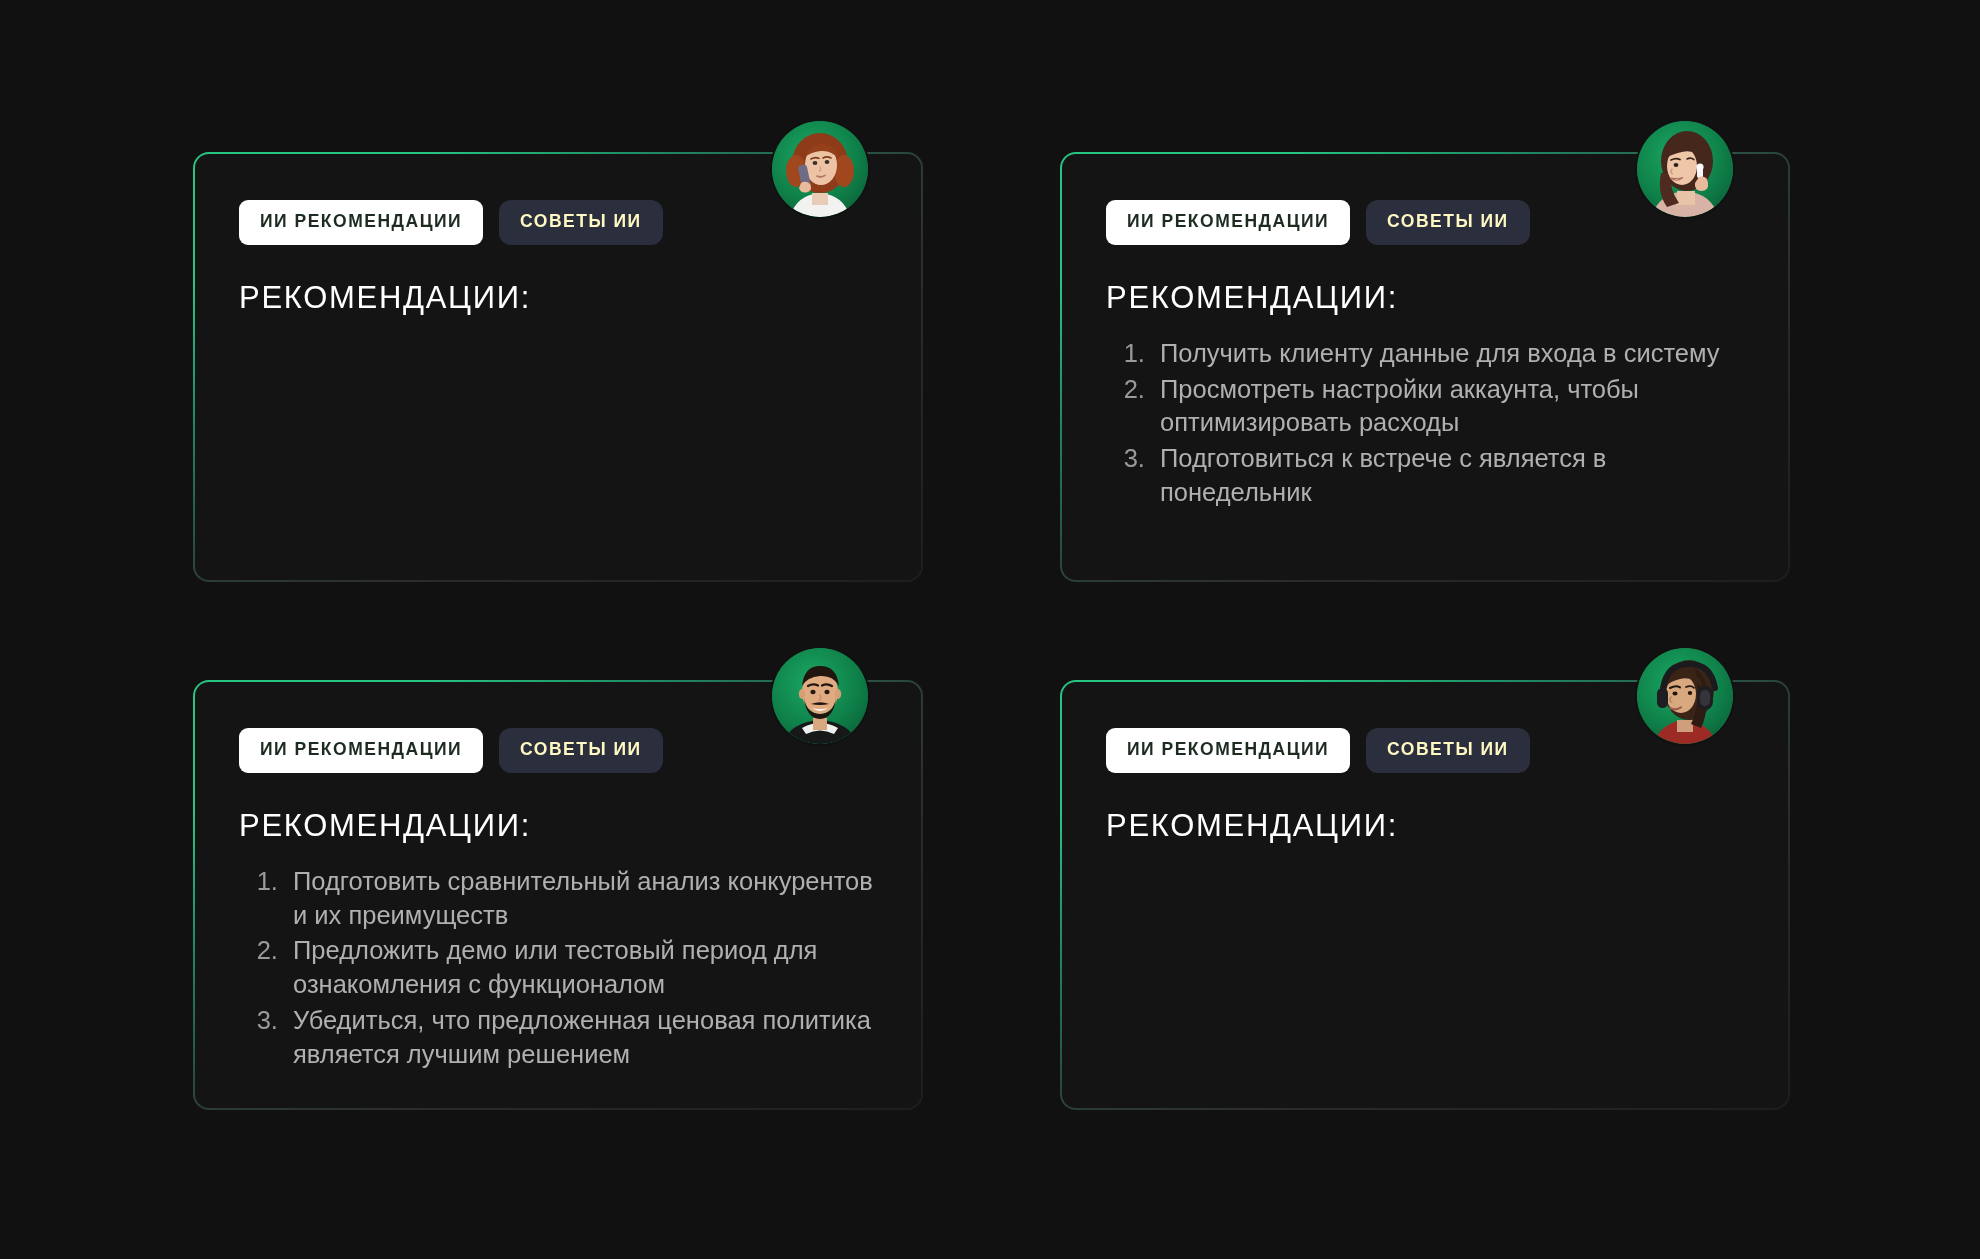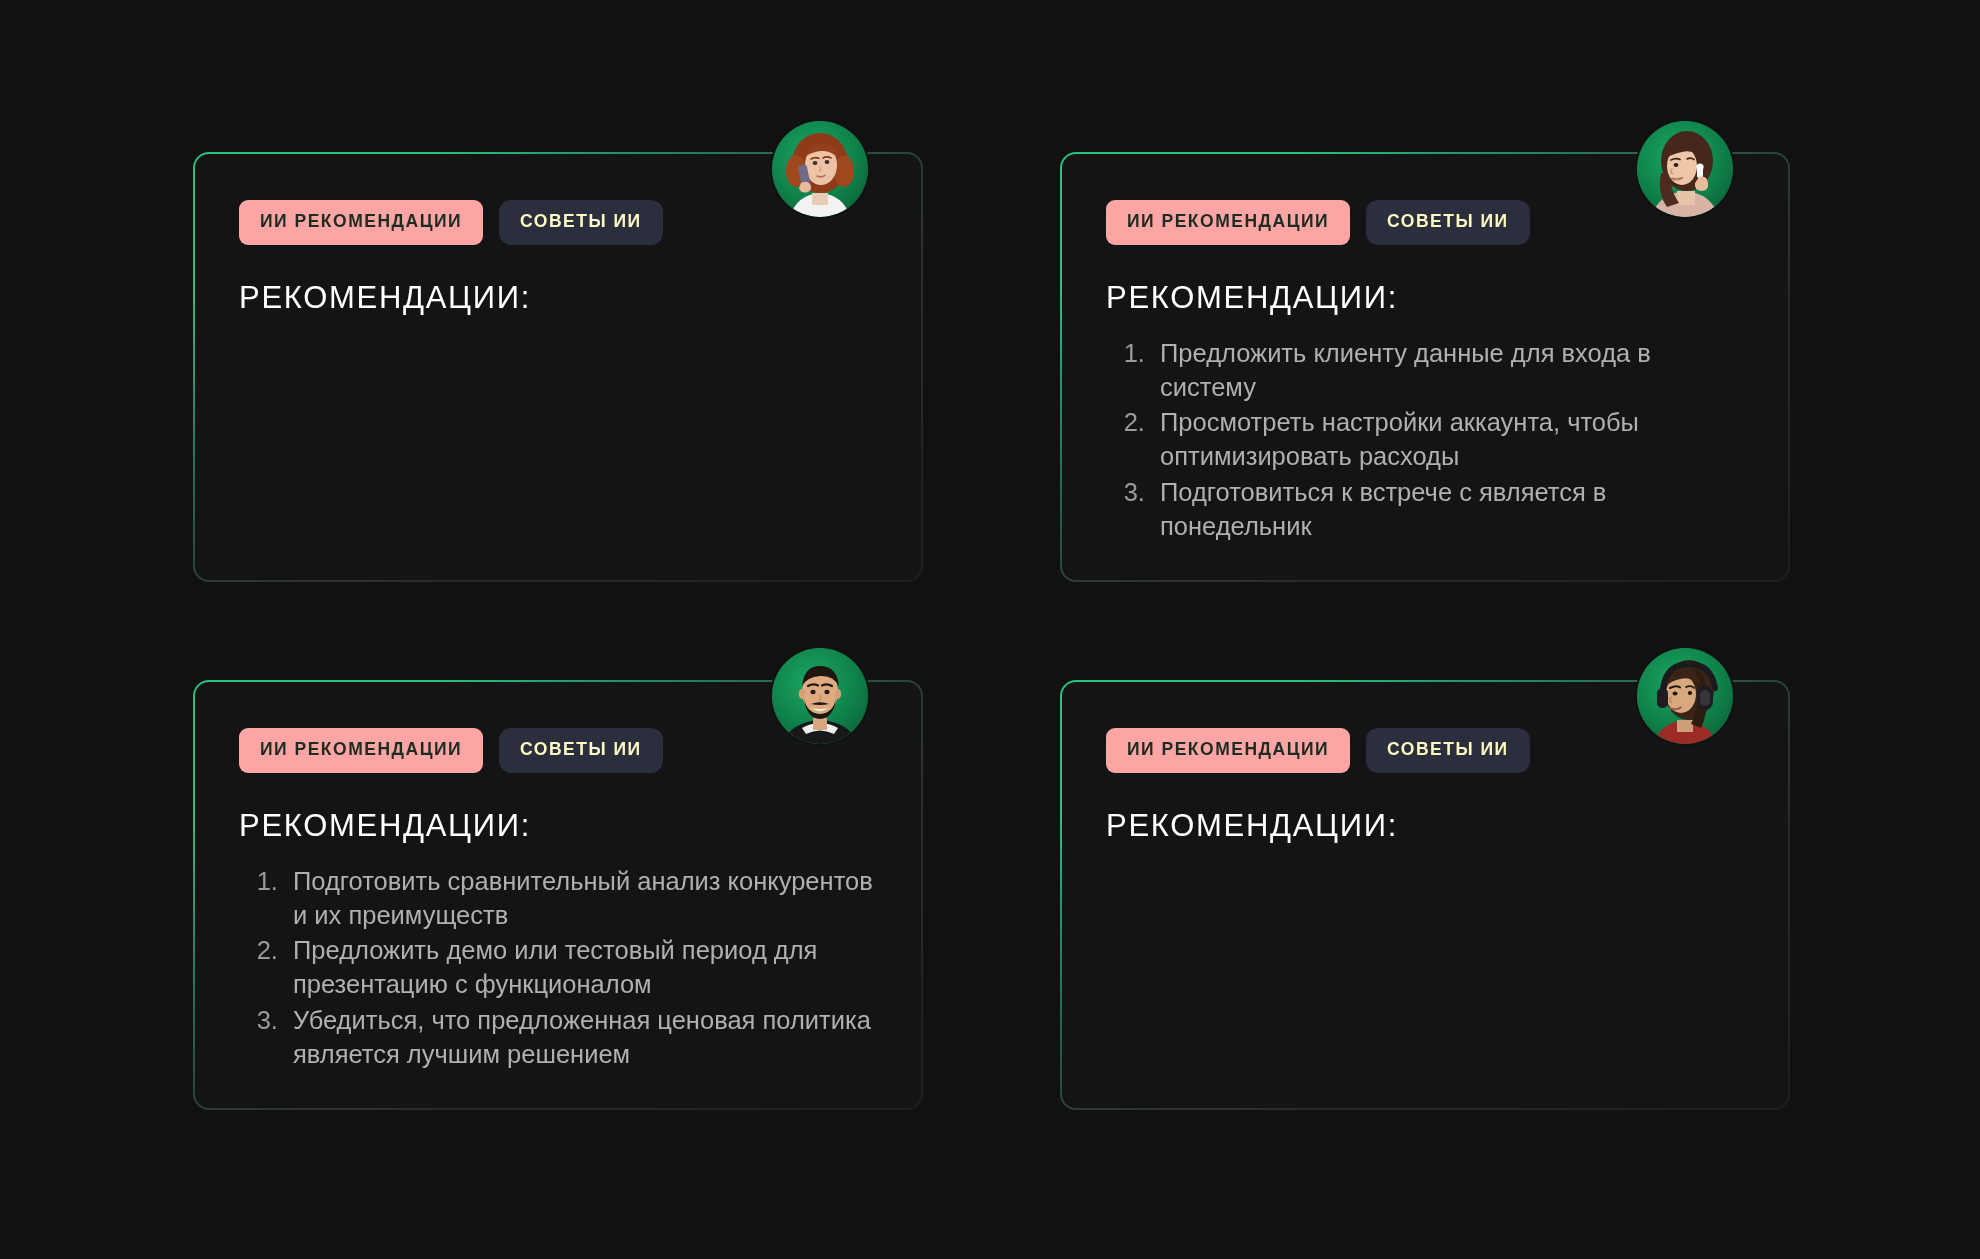--- a/index.html
+++ b/index.html
@@ -64,21 +64,21 @@
     font-family: "Liberation Sans", "DejaVu Sans", sans-serif;
     font-size: 17.5px;
     font-weight: bold;
     letter-spacing: 1.5px;
     line-height: 1;
     padding: 13px 21px 14px 21px;
     cursor: pointer;
     white-space: nowrap;
   }
   .tab.active {
-    background: #fca5a5;
+    background: #ffffff;
     color: #1d2b20;
   }
   .tab.inactive {
     background: #2b2e3c;
     color: #fef9c3;
     border-radius: 12px;
   }
 
   
   .rec-title {
@@ -188,21 +188,21 @@
   </div>
 
   <div class="card" id="card-2">
     <div class="card-inner">
       <div class="tabs">
         <button class="tab active">ИИ РЕКОМЕНДАЦИИ</button>
         <button class="tab inactive">СОВЕТЫ ИИ</button>
       </div>
       <div class="rec-title">РЕКОМЕНДАЦИИ:</div>
       <ol class="rec-list">
-        <li>Предложить клиенту данные для входа в систему</li>
+        <li>Получить клиенту данные для входа в систему</li>
         <li>Просмотреть настройки аккаунта, чтобы оптимизировать расходы</li>
         <li>Подготовиться к встрече с является в понедельник</li>
       </ol>
     </div>
   </div>
 
   <div class="avatar" id="avatar-2">
     <svg viewBox="0 0 96 96" xmlns="http://www.w3.org/2000/svg" aria-hidden="true">
       <defs>
         <clipPath id="clip2">
@@ -245,21 +245,21 @@
 
   <div class="card" id="card-3">
     <div class="card-inner">
       <div class="tabs">
         <button class="tab active">ИИ РЕКОМЕНДАЦИИ</button>
         <button class="tab inactive">СОВЕТЫ ИИ</button>
       </div>
       <div class="rec-title">РЕКОМЕНДАЦИИ:</div>
       <ol class="rec-list">
         <li>Подготовить сравнительный анализ конкурентов и их преимуществ</li>
-        <li>Предложить демо или тестовый период для презентацию с функционалом</li>
+        <li>Предложить демо или тестовый период для ознакомления с функционалом</li>
         <li>Убедиться, что предложенная ценовая политика является лучшим решением</li>
       </ol>
     </div>
   </div>
 
   <div class="avatar" id="avatar-3">
     <svg viewBox="0 0 96 96" xmlns="http://www.w3.org/2000/svg" aria-hidden="true">
       <defs>
         <clipPath id="clip3">
             <circle cx="48" cy="48" r="48"></circle>

